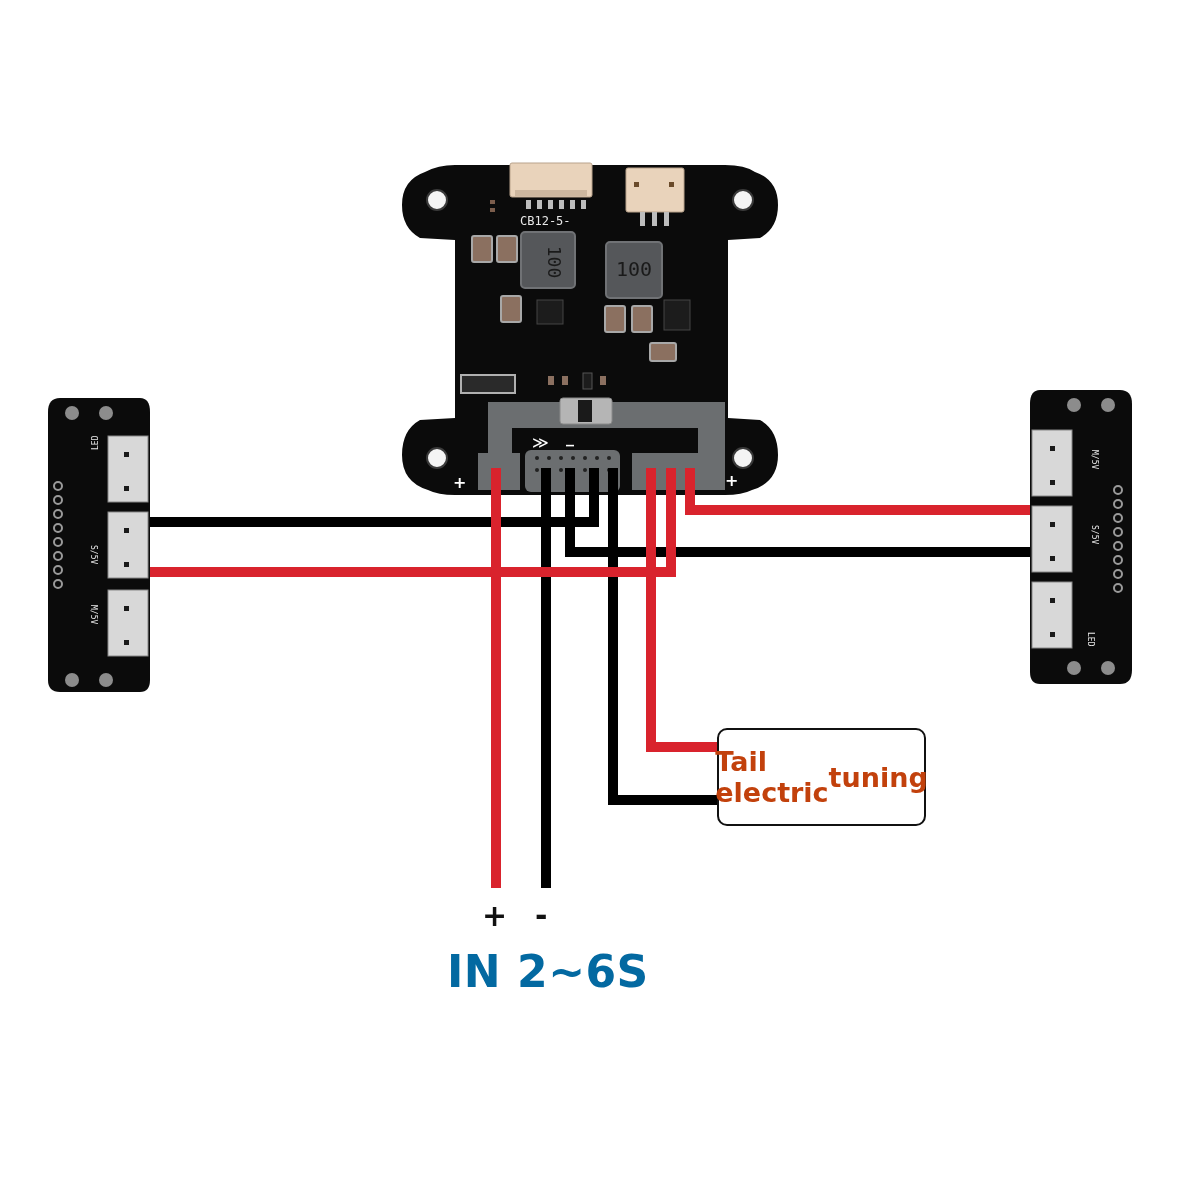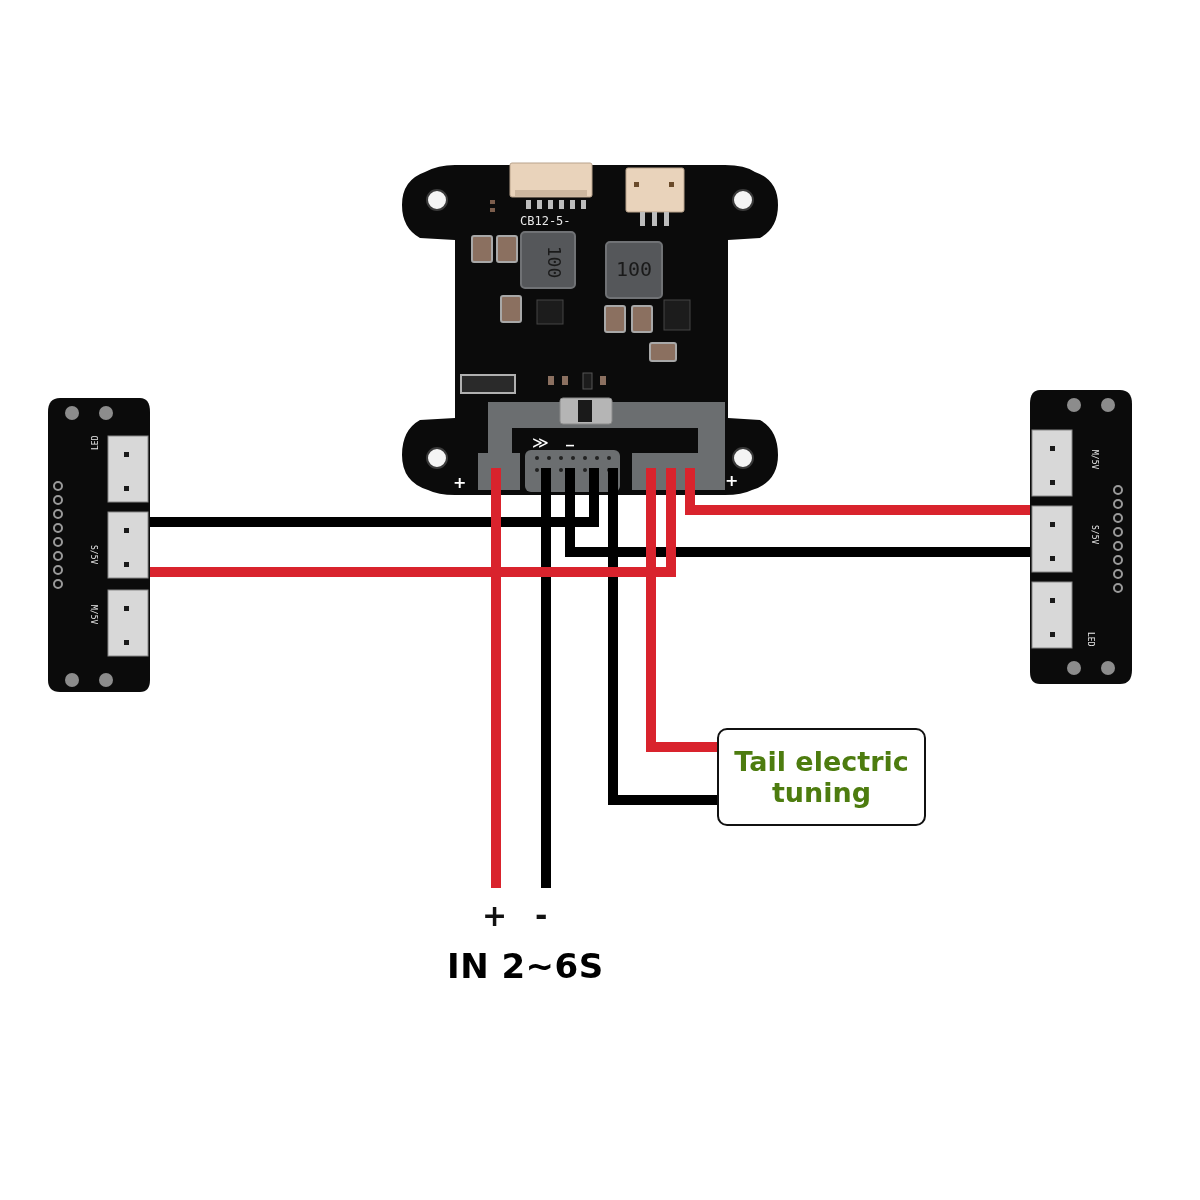--- a/index.html
+++ b/index.html
@@ -1,24 +1,24 @@
 <!DOCTYPE html>
 <html><head>
 <meta charset="utf-8">
 <style>
   html, body { margin: 0; padding: 0; background: #ffffff; }
   body { width: 1200px; height: 1200px; position: relative; overflow: hidden;
          font-family: "DejaVu Sans", sans-serif; }
   svg { position: absolute; left: 0; top: 0; }
   .lbl-box { position: absolute; left: 717px; top: 728px; width: 209px; height: 98px;
              border: 2px solid #111; border-radius: 10px; background: #fff; box-sizing: border-box;
-             display: flex; flex-direction: column; align-items: center; justify-content: center;
-             font-family: "DejaVu Sans", sans-serif; font-weight: bold; font-size: 27px; line-height: 31px; color: #4d7c0f; }
+             display: flex; flex-direction: row; align-items: center; justify-content: center;
+             font-family: "DejaVu Sans", sans-serif; font-weight: bold; font-size: 27px; line-height: 31px; color: #c2410c; }
   .pol { position: absolute; top: 898px; font-weight: bold; font-size: 30px; color: #111; }
-  .in-label { position: absolute; left: 447px; top: 946px; font-weight: bold; font-size: 34px; color: #000000; letter-spacing: 0.5px; }
+  .in-label { position: absolute; left: 447px; top: 946px; font-weight: bold; font-size: 44px; color: #0369a1; letter-spacing: 0.5px; }
   .silk { font-family: "DejaVu Sans Mono", monospace; fill: #e8e8e8; }
 </style>
 </head>
 <body>
 
 <svg width="1200" height="1200" viewBox="0 0 1200 1200">
 
   <g>
 
     <path fill="#0b0b0b" d="M455,165 L725,165 Q745,165 755,172 Q778,180 778,205 Q778,228 760,238 L728,240 L728,418 L760,420 Q778,430 778,455 Q778,482 752,490 Q742,495 725,495 L455,495 Q438,495 428,490 Q402,482 402,455 Q402,430 420,420 L455,418 L455,240 L420,238 Q402,228 402,205 Q402,180 425,172 Q438,165 455,165 Z"></path>

